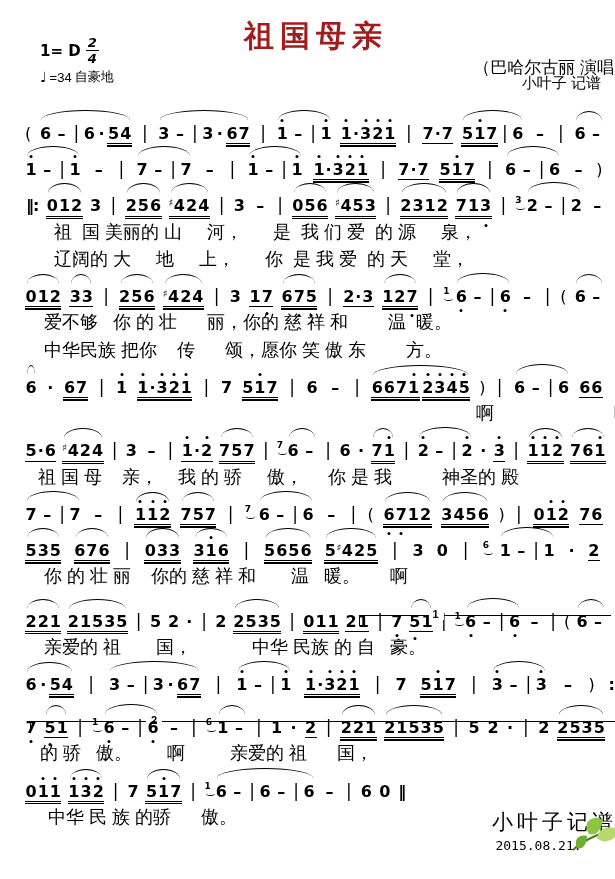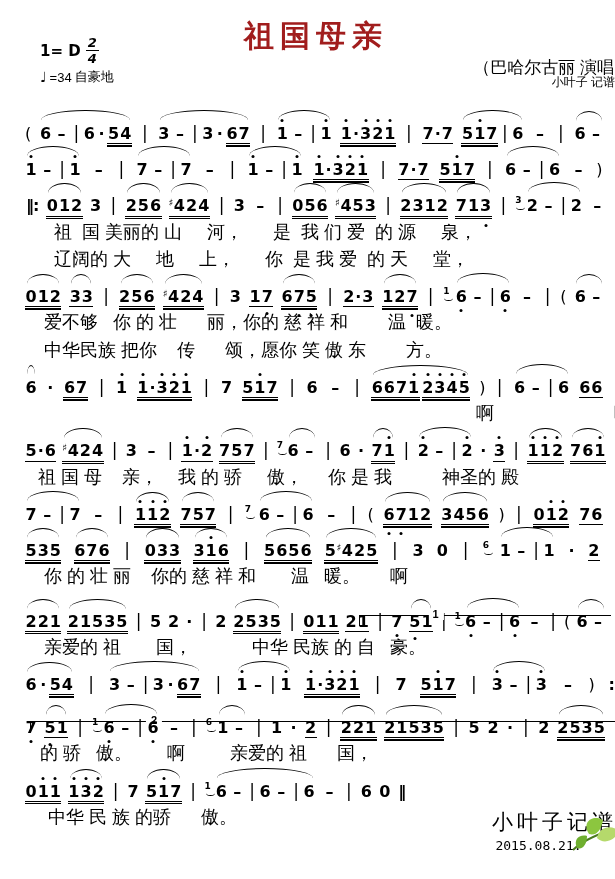--- a/index.html
+++ b/index.html
@@ -11,21 +11,21 @@
          font-size:30px;font-weight:bold;letter-spacing:6px;
          font-family:"Liberation Serif","DejaVu Serif",serif;}
   .subtitle{position:absolute;top:56px;left:0;right:0;text-align:right;font-size:17px;}
   .keyblock{position:absolute;top:36px;left:24px;font-size:15px;font-weight:bold;
             font-family:"DejaVu Sans",sans-serif;display:flex;align-items:center;gap:5px;}
   .ts{display:inline-flex;flex-direction:column;align-items:center;line-height:1;font-size:13px;}
   .ts .tstop{border-bottom:1.4px solid #000;padding:0 2px 1px;}
   .ts .tsbot{padding-top:1px;}
   .tempo{position:absolute;top:68px;left:24px;font-size:13px;display:flex;align-items:center;gap:3px;}
   .tempo .noteg{font-family:"DejaVu Sans",sans-serif;font-size:14px;}
-  .transcriber{position:absolute;top:74px;right:16px;font-size:12px;}
+  .transcriber{position:absolute;top:74px;right:30px;font-size:15px;}
   
   .score{padding:4px 8px 0 8px;}
   .system{position:relative;margin-bottom:7px;}
   .notation{display:flex;justify-content:space-between;align-items:baseline;
             font-family:"DejaVu Sans",sans-serif;font-weight:bold;font-size:16px;
             margin-top:15px;line-height:1.2;}
   .hasvolta .notation{margin-top:22px;}
   .grp{position:relative;display:inline-flex;align-items:baseline;margin:0 1px;}
   .ch{position:relative;display:inline-block;padding:0 0.5px;}
   .ch.sharp{font-size:10px;transform:translateY(-5px);padding:0;}

